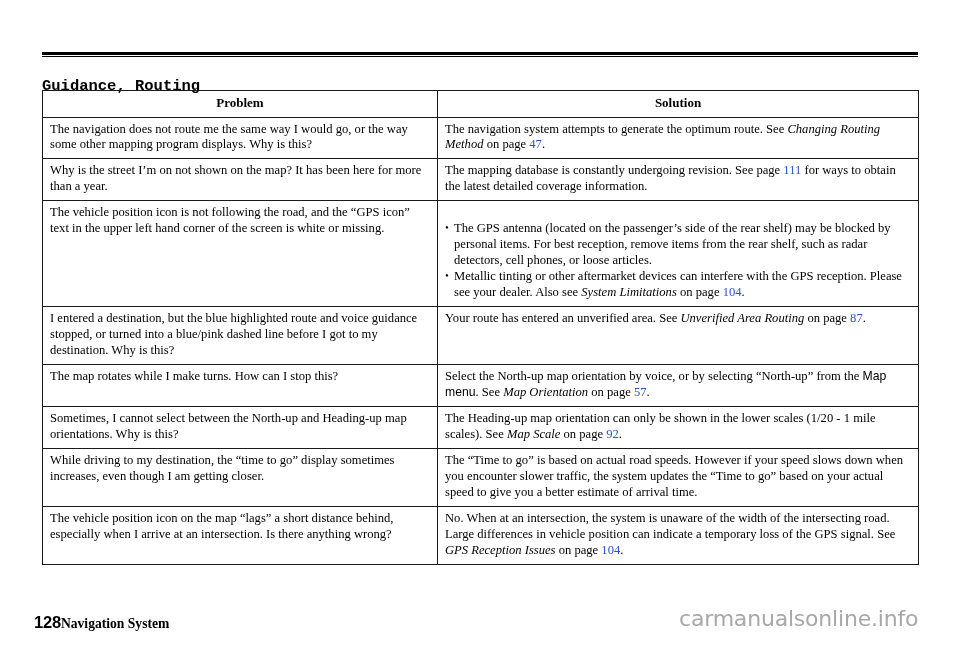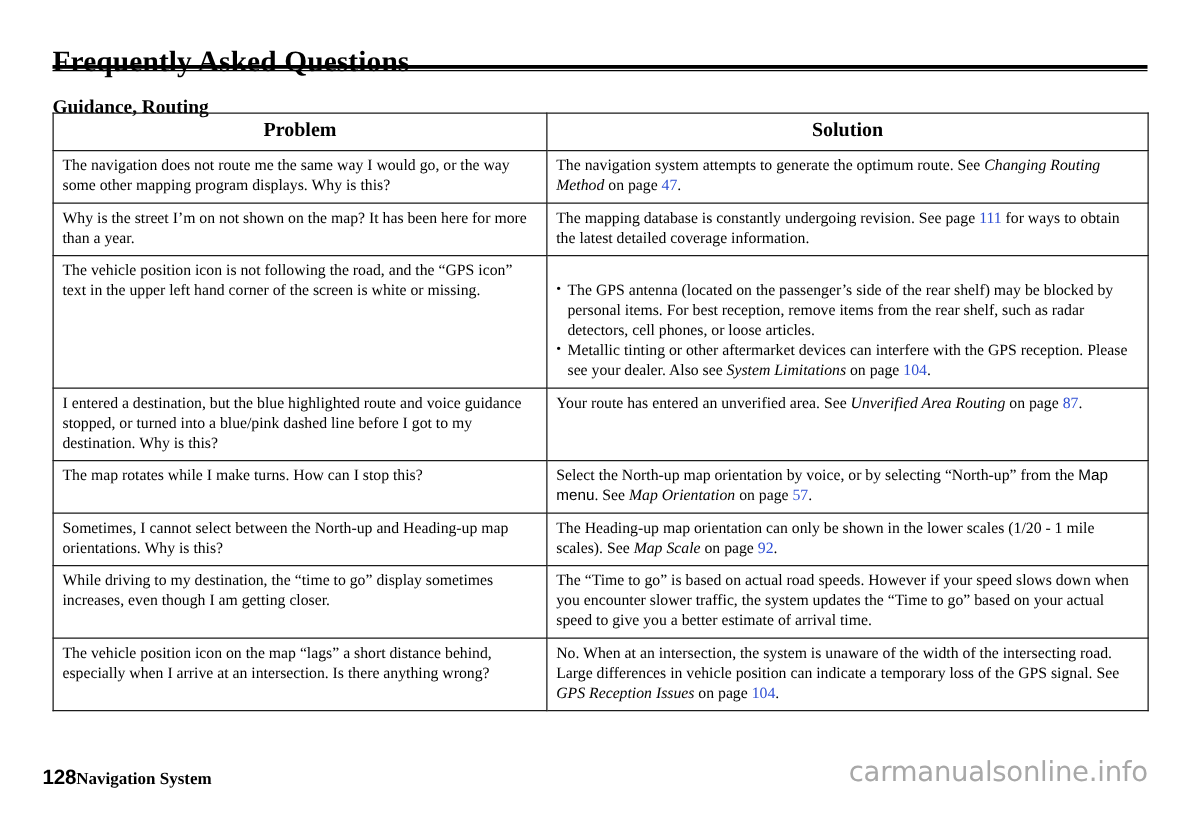--- a/index.html
+++ b/index.html
@@ -51,20 +51,21 @@
     height: 1px;
     background: #000000;
   }
   .section-title {
     position: absolute;
     left: 42px;
     top: 64px;
     font-size: 15.5px;
     font-weight: bold;
     white-space: nowrap;
+    font-family: Liberation Mono, monospace;
   }
 
   
   .faq-table {
     position: absolute;
     left: 42px;
     top: 90px;
     width: 876px;
     border-collapse: collapse;
     table-layout: fixed;
@@ -72,21 +73,21 @@
     line-height: 1.27;
   }
   .faq-table td, .faq-table th {
     border: 1.4px solid #1a1a1a;
     vertical-align: top;
     padding: 4px 7px 5px 7px;
   }
   .faq-table th {
     text-align: center;
     font-weight: bold;
-    font-size: 16px;
+    font-size: 13px;
     padding-top: 4px;
     padding-bottom: 5px;
   }
   .col-problem { width: 395px; }
   .col-solution { width: 481px; }
 
   .cell-p { margin: 0; }
 
   
   ul.bullets {
@@ -155,21 +156,20 @@
     color: #a8a8a8;
     letter-spacing: -0.2px;
     white-space: nowrap;
   }
 </style>
 </head>
 <body>
 
 <div class="page">
 
-  <h1 class="page-title">Frequently Asked Questions</h1>
   <div class="title-rule"></div>
   <div class="title-rule-thin"></div>
   <h2 class="section-title">Guidance, Routing</h2>
 
   <table class="faq-table">
     <colgroup>
       <col class="col-problem">
       <col class="col-solution">
     </colgroup>
     <thead>

